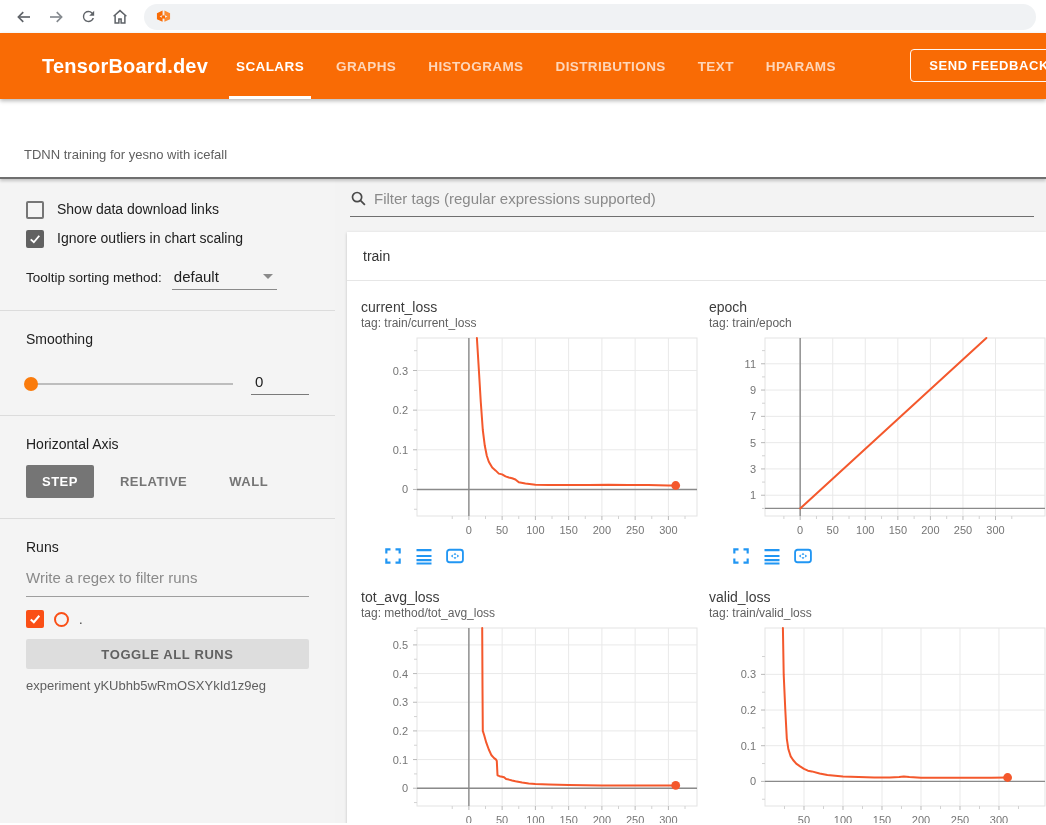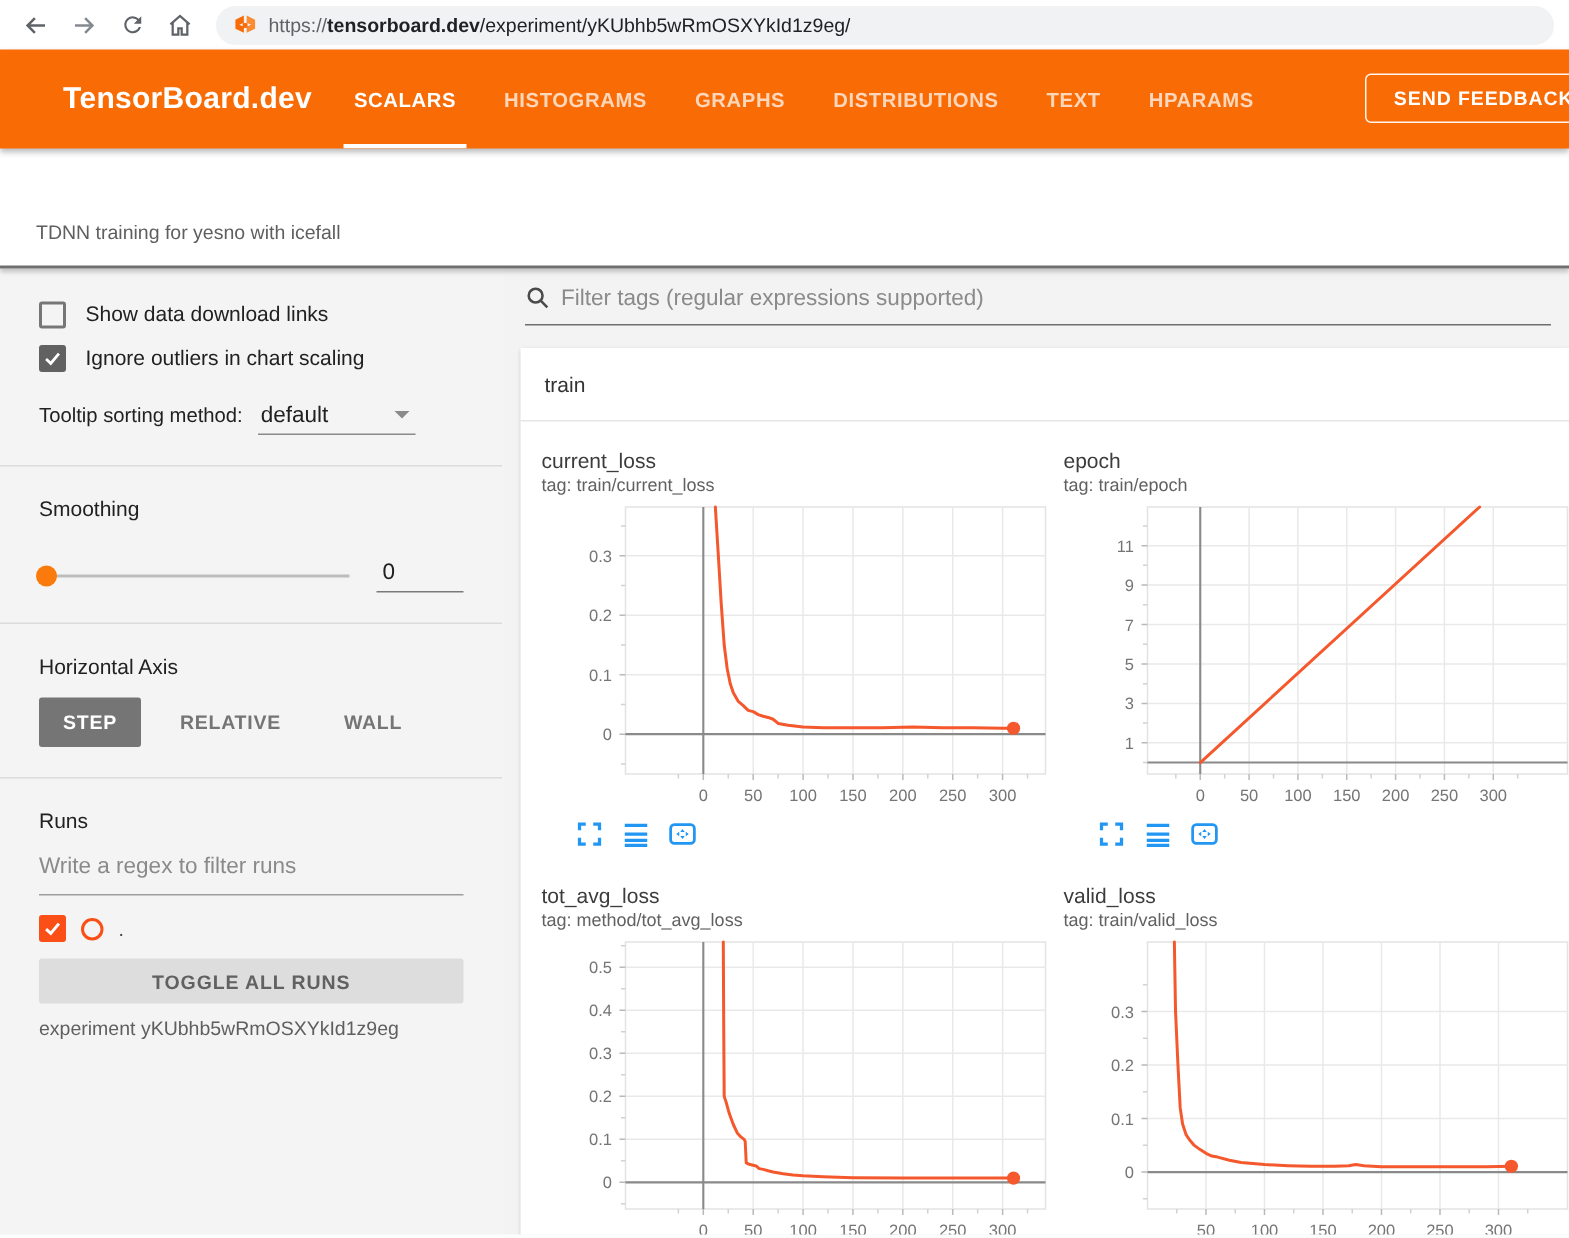--- a/index.html
+++ b/index.html
@@ -117,30 +117,29 @@
         <path d="M3.5 11L12 3.5 20.5 11"></path>
         <path d="M5.5 9.5V20h5v-5.5h3V20h5V9.5"></path>
       </svg>
   </span>
   <div class="url-pill">
     <svg class="favicon" viewBox="0 0 16 16">
       <path d="M1 4.5L7 1.5v5L3.8 8 7 9.5v4.2L1 10.8z" fill="#f96b05"></path>
       <path d="M9 1.5l6 3v6.3l-6 2.9V9.5L12.2 8 9 6.5z" fill="#fb8c33"></path>
       <rect x="6.2" y="6.8" width="3.4" height="3.4" fill="#f96b05"></rect>
     </svg>
-    <span class="url-text"><span class="url-scheme">https://</span><b>tensorboard.dev</b><span>/experiment/yKUbhb5wRmOSXYkId1z9eg/</span></span>
   </div>
 </div>
 
 <div class="app-header">
   <div class="logo">TensorBoard.dev</div>
   <nav class="tabs">
     <div class="tab active">SCALARS</div>
+    <div class="tab">GRAPHS</div>
     <div class="tab">HISTOGRAMS</div>
-    <div class="tab">GRAPHS</div>
     <div class="tab">DISTRIBUTIONS</div>
     <div class="tab">TEXT</div>
     <div class="tab">HPARAMS</div>
   </nav>
   <button class="feedback-btn">SEND FEEDBACK</button>
 </div>
 
 <div class="subtitle-bar">
   <span class="subtitle-text">TDNN training for yesno with icefall</span>
 </div>

